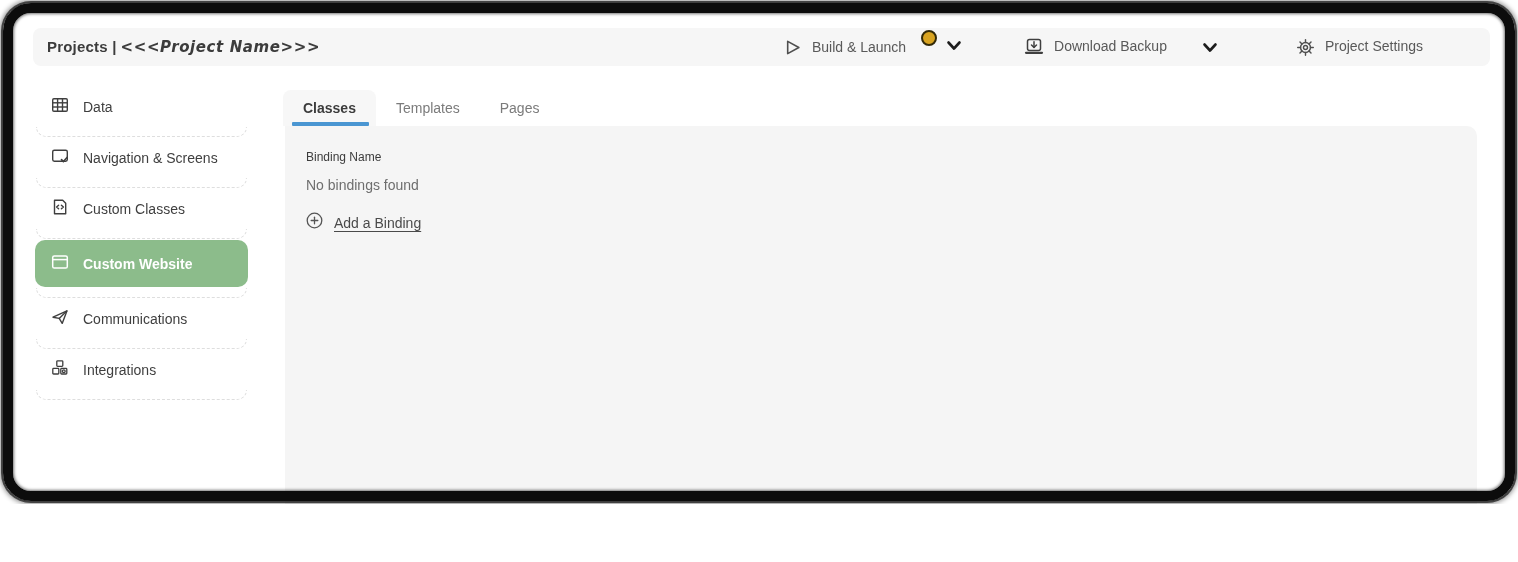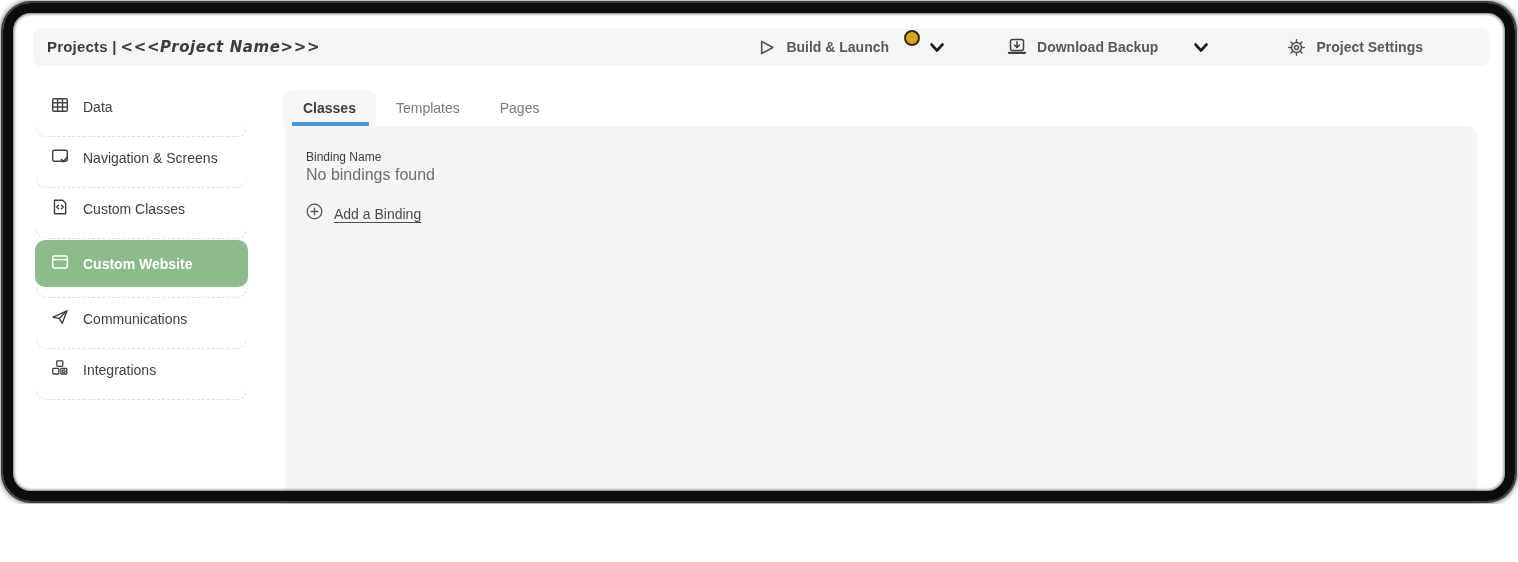--- a/index.html
+++ b/index.html
@@ -18,21 +18,21 @@
   }
   
   .header-bar{
     position:absolute;left:33px;top:28px;width:1457px;height:38px;
     background:#f6f6f6;border-radius:8px;
     display:flex;align-items:center;padding:0 14px;box-sizing:border-box;
   }
   .title{font-size:15px;font-weight:bold;color:#3c3c3c;letter-spacing:.2px;white-space:nowrap;}
   .project-name{font-weight:600;font-style:italic;font-family:"DejaVu Sans", sans-serif;letter-spacing:.6px;margin-left:4px;}
   .header-actions{margin-left:auto;display:flex;align-items:center;color:#595959;font-size:14px;}
-  .hgroup{display:flex;align-items:center;white-space:nowrap;font-weight:bold;}
+  .hgroup{display:flex;white-space:nowrap;}
   .hicon{display:inline-flex;margin-right:10px;}
   .badge-dot{
     width:12px;height:12px;border-radius:50%;
     background:#d9a421;border:2px solid #332a08;
     margin-left:15px;transform:translateY(-9px);
   }
   .chev{display:inline-flex;}
   .chev-build{margin-left:9px;}
   .g-build{margin-right:62px;}
   .chev-dl{margin-left:35px;}
@@ -69,21 +69,21 @@
     content:"";position:absolute;left:9px;right:7px;bottom:0;height:4px;
     background:#4a96d2;border-radius:1px;
   }
   
   .panel{
     position:absolute;left:285px;top:126px;width:1192px;height:404px;
     background:#f5f5f5;border-radius:0 10px 10px 10px;
     box-sizing:border-box;padding:24px 20px 0 21px;
   }
   .col-header{font-size:12px;font-weight:normal;color:#3c3c3c;}
-  .empty-msg{font-size:16px;color:#6e6e6e;margin-top:2px;}
+  .empty-msg{font-size:14px;color:#6e6e6e;margin-top:13px;}
   .add-row{display:flex;align-items:center;gap:11px;margin-top:19px;cursor:pointer;}
   .add-label{font-size:14px;color:#4a4a4a;text-decoration:underline;text-underline-offset:3px;}
 </style>
 </head>
 <body>
 
 <div class="stage">
 
   <div class="header-bar">
     <div class="title">

